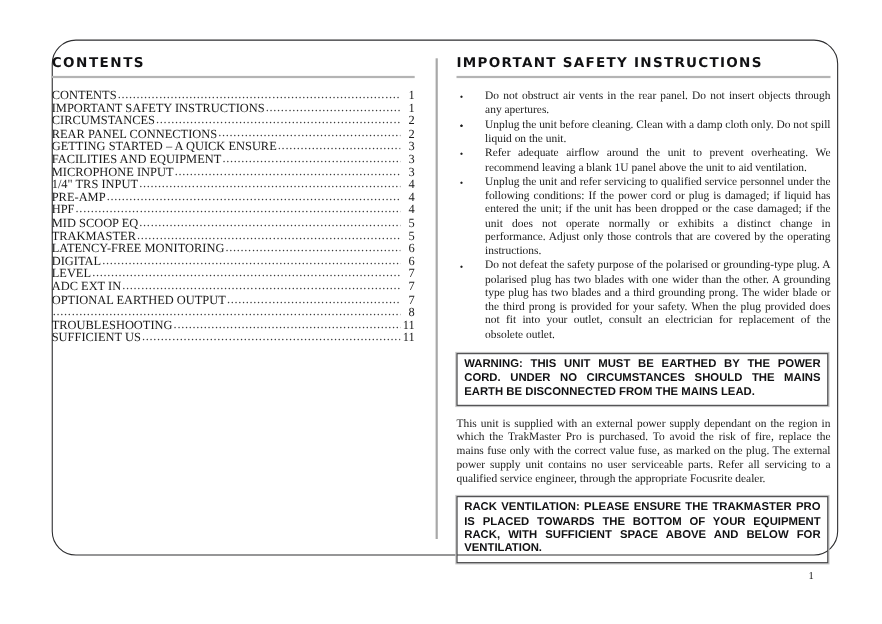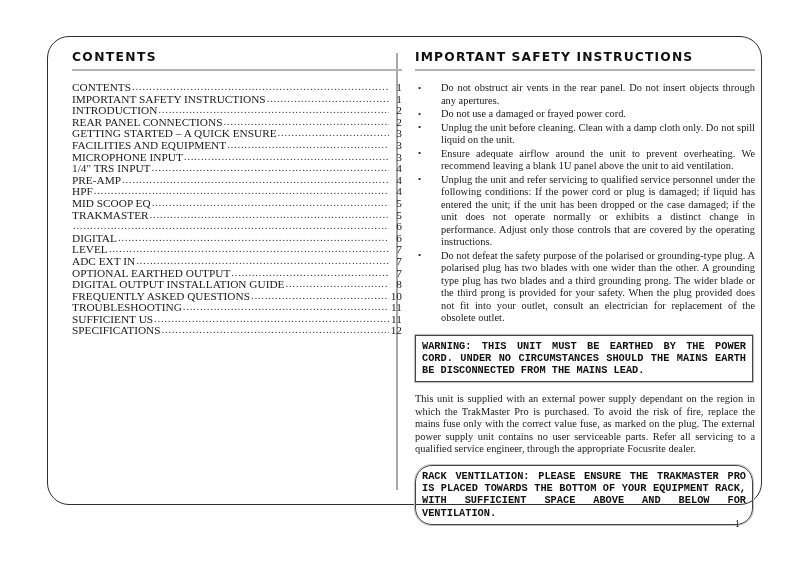--- a/index.html
+++ b/index.html
@@ -36,21 +36,21 @@
     width: 2px;
     height: 437px;
     background: #a8a8a8;
   }
 
   
   .column {
     position: absolute;
     top: 50px;
   }
-  #toc-column  { left: 72px;  width: 330px; }
+  #toc-column  { left: 47px;  width: 330px; }
   #safety-column { left: 415px; width: 340px; }
 
   .section-heading {
     font-family: "DejaVu Sans", sans-serif;
     font-weight: bold;
     font-size: 12.3px;
     letter-spacing: 1.35px;
     color: #111113;
     margin: 0;
     padding: 0 0 5px 0;
@@ -135,30 +135,30 @@
   
   .notice-box {
     border: 1.1px solid #434345;
     box-shadow: 0 0 0 1.1px #c3c3c3;
     padding: 4px 6px 5px 6px;
     margin: 4px 0 11px 0;
     box-sizing: border-box;
     width: 338px;
   }
   .notice-text {
-    font-family: Liberation Mono, monospace;
+    font-family: Liberation Sans, sans-serif;
     font-weight: bold;
     font-size: 10.3px;
     line-height: 12.3px;
     text-align: justify;
     text-align-last: left;
     margin: 0;
     color: #111113;
   }
-  #rack-ventilation-box { margin-top: 9px; border-radius: 17px; }
+  #rack-ventilation-box { margin-top: 9px; }
 
   
   #page-number {
     position: absolute;
     left: 735px;
     top: 519px;
     font-size: 9.5px;
     color: #1a1a1a;
   }
 </style>
@@ -177,21 +177,21 @@
         <span class="toc-title">CONTENTS</span>
         <span class="toc-leader"></span>
         <span class="toc-page">1</span>
       </li>
       <li class="toc-entry">
         <span class="toc-title">IMPORTANT SAFETY INSTRUCTIONS</span>
         <span class="toc-leader"></span>
         <span class="toc-page">1</span>
       </li>
       <li class="toc-entry">
-        <span class="toc-title">INTRODUCTION</span>
+        <span class="toc-title">CIRCUMSTANCES</span>
         <span class="toc-leader"></span>
         <span class="toc-page">2</span>
       </li>
       <li class="toc-entry">
         <span class="toc-title">REAR PANEL CONNECTIONS</span>
         <span class="toc-leader"></span>
         <span class="toc-page">2</span>
       </li>
       <li class="toc-entry">
         <span class="toc-title">GETTING STARTED – A QUICK ENSURE</span>
@@ -227,20 +227,21 @@
         <span class="toc-title">MID SCOOP EQ</span>
         <span class="toc-leader"></span>
         <span class="toc-page">5</span>
       </li>
       <li class="toc-entry">
         <span class="toc-title">TRAKMASTER</span>
         <span class="toc-leader"></span>
         <span class="toc-page">5</span>
       </li>
       <li class="toc-entry">
+        <span class="toc-title">LATENCY-FREE MONITORING</span>
         <span class="toc-leader"></span>
         <span class="toc-page">6</span>
       </li>
       <li class="toc-entry">
         <span class="toc-title">DIGITAL</span>
         <span class="toc-leader"></span>
         <span class="toc-page">6</span>
       </li>
       <li class="toc-entry">
         <span class="toc-title">LEVEL</span>
@@ -251,57 +252,46 @@
         <span class="toc-title">ADC EXT IN</span>
         <span class="toc-leader"></span>
         <span class="toc-page">7</span>
       </li>
       <li class="toc-entry">
         <span class="toc-title">OPTIONAL EARTHED OUTPUT</span>
         <span class="toc-leader"></span>
         <span class="toc-page">7</span>
       </li>
       <li class="toc-entry">
-        <span class="toc-title">DIGITAL OUTPUT INSTALLATION GUIDE</span>
         <span class="toc-leader"></span>
         <span class="toc-page">8</span>
       </li>
       <li class="toc-entry">
-        <span class="toc-title">FREQUENTLY ASKED QUESTIONS</span>
-        <span class="toc-leader"></span>
-        <span class="toc-page">10</span>
-      </li>
-      <li class="toc-entry">
         <span class="toc-title">TROUBLESHOOTING</span>
         <span class="toc-leader"></span>
         <span class="toc-page">11</span>
       </li>
       <li class="toc-entry">
         <span class="toc-title">SUFFICIENT US</span>
         <span class="toc-leader"></span>
         <span class="toc-page">11</span>
-      </li>
-      <li class="toc-entry">
-        <span class="toc-title">SPECIFICATIONS</span>
-        <span class="toc-leader"></span>
-        <span class="toc-page">12</span>
       </li>
     </ul>
 </div>
 
 <div class="column" id="safety-column">
   <h1 class="section-heading">IMPORTANT SAFETY INSTRUCTIONS</h1>
   <div class="heading-rule"></div>
 
 
   <ul id="safety-bullets">
       <li class="bullet-item"><span class="bullet-marker">•</span><span>Do not obstruct air vents in the rear panel. Do not insert objects through any apertures.</span></li>
-      <li class="bullet-item"><span class="bullet-marker">•</span><span>Do not use a damaged or frayed power cord.</span></li>
+      <li class="bullet-item"><span class="bullet-marker">•</span></li>
       <li class="bullet-item"><span class="bullet-marker">•</span><span>Unplug the unit before cleaning. Clean with a damp cloth only. Do not spill liquid on the unit.</span></li>
-      <li class="bullet-item"><span class="bullet-marker">•</span><span>Ensure adequate airflow around the unit to prevent overheating. We recommend leaving a blank 1U panel above the unit to aid ventilation.</span></li>
+      <li class="bullet-item"><span class="bullet-marker">•</span><span>Refer adequate airflow around the unit to prevent overheating. We recommend leaving a blank 1U panel above the unit to aid ventilation.</span></li>
       <li class="bullet-item"><span class="bullet-marker">•</span><span>Unplug the unit and refer servicing to qualified service personnel under the following conditions: If the power cord or plug is damaged; if liquid has entered the unit; if the unit has been dropped or the case damaged; if the unit does not operate normally or exhibits a distinct change in performance. Adjust only those controls that are covered by the operating instructions.</span></li>
       <li class="bullet-item"><span class="bullet-marker">•</span><span>Do not defeat the safety purpose of the polarised or grounding-type plug. A polarised plug has two blades with one wider than the other. A grounding type plug has two blades and a third grounding prong. The wider blade or the third prong is provided for your safety. When the plug provided does not fit into your outlet, consult an electrician for replacement of the obsolete outlet.</span></li>
     </ul>
 
   <div class="notice-box" id="warning-box">
     <p class="notice-text">WARNING: THIS UNIT MUST BE EARTHED BY THE POWER CORD. UNDER NO CIRCUMSTANCES SHOULD THE MAINS EARTH BE DISCONNECTED FROM THE MAINS LEAD.</p>
   </div>
 
   <p class="body-para">This unit is supplied with an external power supply dependant on the region in which the TrakMaster Pro is purchased. To avoid the risk of fire, replace the mains fuse only with the correct value fuse, as marked on the plug. The external power supply unit contains no user serviceable parts. Refer all servicing to a qualified service engineer, through the appropriate Focusrite dealer.</p>
 

